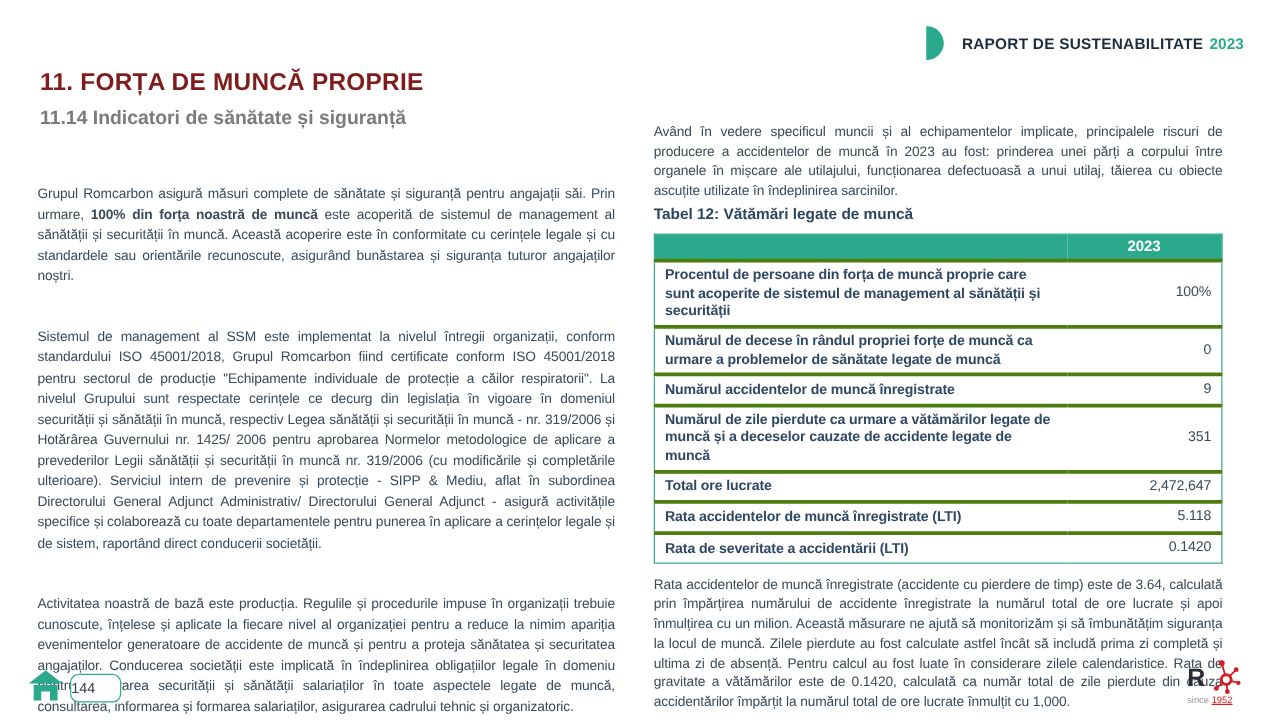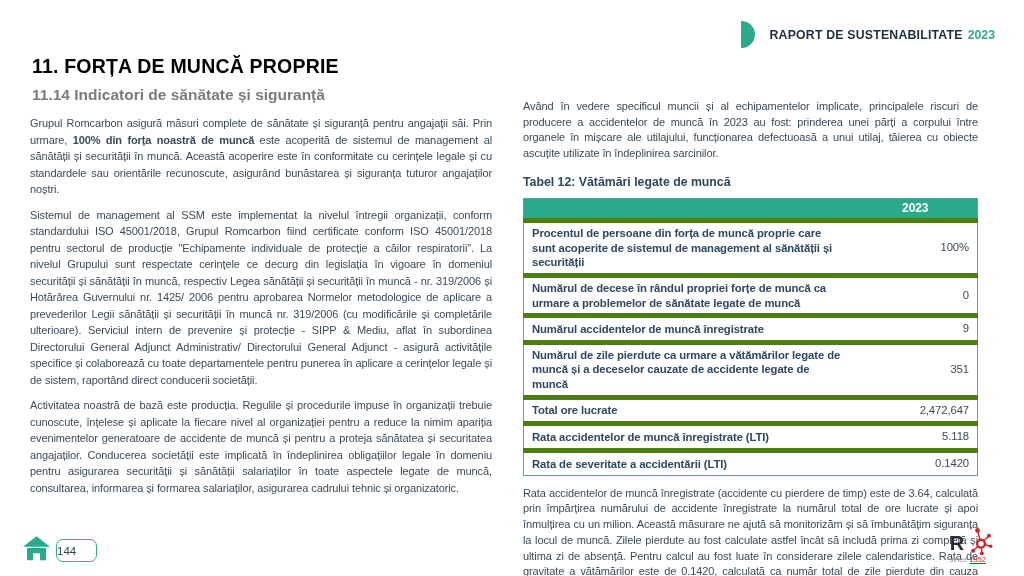--- a/index.html
+++ b/index.html
@@ -9,47 +9,47 @@
     font-family:"Liberation Sans", sans-serif; overflow:hidden;
   }
 
   
   .report-badge { position:absolute; top:21px; right:29px; display:flex; align-items:center; }
   .d-shape { width:14px; height:27px; background:#2aa98c; border-radius:0 14px 14px 0; margin-right:15px; }
   .report-title { font-size:12.3px; font-weight:bold; color:#1e2d3d; letter-spacing:0.2px; }
   .report-year  { font-size:12.3px; font-weight:bold; color:#2aab8e; margin-left:5px; }
 
   
-  .section-title { position:absolute; left:32px; top:55px; font-size:19.5px; font-weight:bold; color:#000000; letter-spacing:0.2px; }
+  .section-title { position:absolute; left:32px; top:55px; font-size:19.5px; font-weight:bold; color:#7f1d1d; letter-spacing:0.2px; }
   .subsection-title { position:absolute; left:32px; top:86px; font-size:15.5px; font-weight:bold; color:#7b7b7b;text-align:center; }
 
   
   .col-left {
     position:absolute; left:30px; top:115px; width:462px;
     font-size:11px; line-height:16.5px; color:#3b4a59; text-align:justify; letter-spacing:-0.1px;
   }
-  .col-left p { margin-bottom:9px; }
+  .col-left p { margin-bottom:9px;margin-top:32px; }
   .col-right {
     position:absolute; left:523px; top:99px; width:455px;
     font-size:11px; line-height:15.7px; color:#3b4a59; text-align:justify; letter-spacing:-0.1px;
   }
-  .col-right .intro { margin-bottom:13px; }
+  .col-right .intro { margin-bottom:2px; }
   .table-caption { font-size:12.3px; font-weight:bold; color:#2c4560; margin-bottom:7px; letter-spacing:0; }
   .col-right .note { margin-top:10px; }
   .bold-inline { font-weight:bold; }
 
   
   table.injury-table { width:100%; border-collapse:collapse; border:1px solid #43ae96; }
   table.injury-table th {
     background:#2aa98c; color:#ffffff; font-size:12px; font-weight:bold;
     height:21px; padding:2px 6px; text-align:center;
   }
   table.injury-table th.label-col { width:330px; }
   table.injury-table td {
-    border-top:5px solid #4d7c0f; padding:3px 8px; vertical-align:middle;margin-top:20px;
+    border-top:3px solid #4d7c0f; padding:3px 8px; vertical-align:middle;margin-top:20px;
   }
   td.row-label { font-weight:bold; color:#2e4763; font-size:11.3px; line-height:14.6px; text-align:left; letter-spacing:-0.1px; }
   td.row-value { text-align:right; color:#3b4a59; font-size:11.3px; white-space:nowrap; }
 
   
   .home-button { position:absolute; left:23px; top:536px; width:27px; height:25px; cursor:pointer; }
   .page-badge {
     position:absolute; left:56px; top:539px; width:41px; height:23px;
     border:1.6px solid #2fab8f; border-radius:7px; background:#fff;
     display:flex; align-items:center; 

